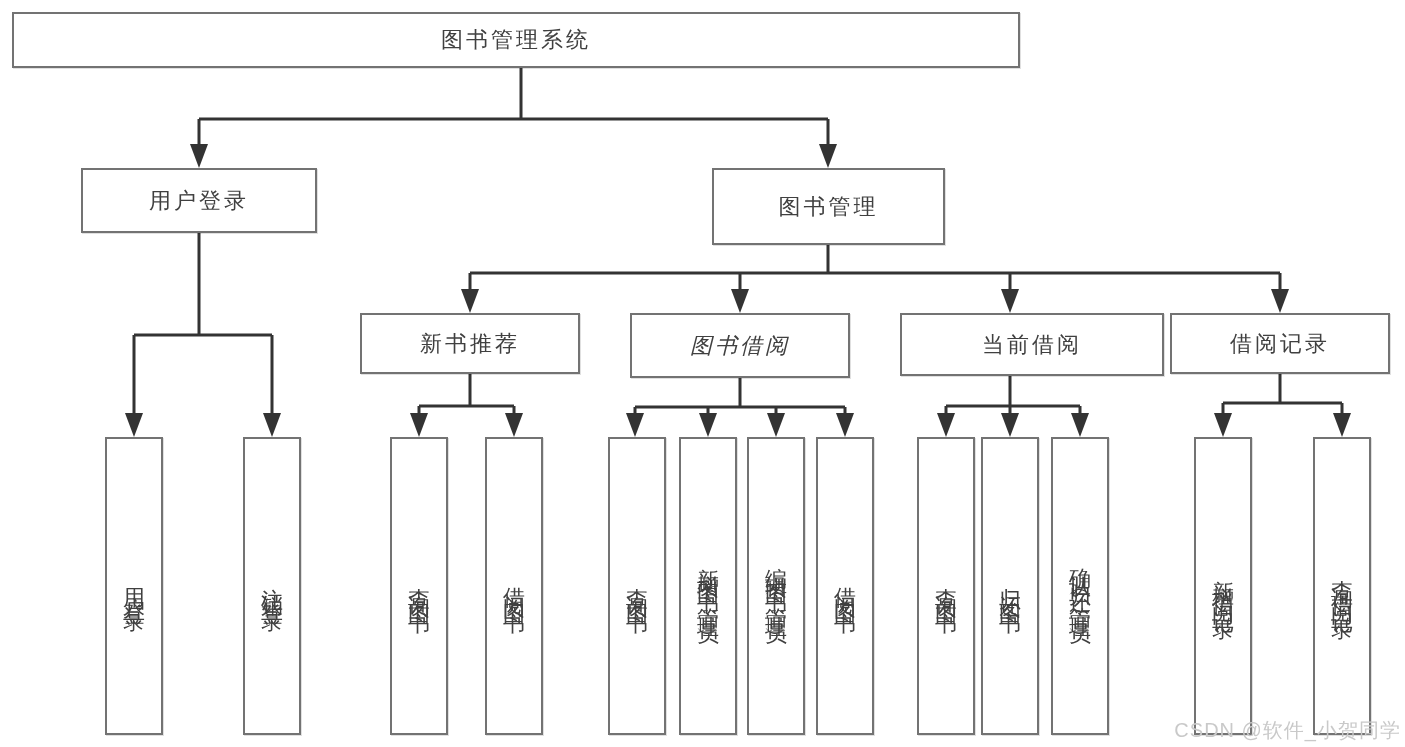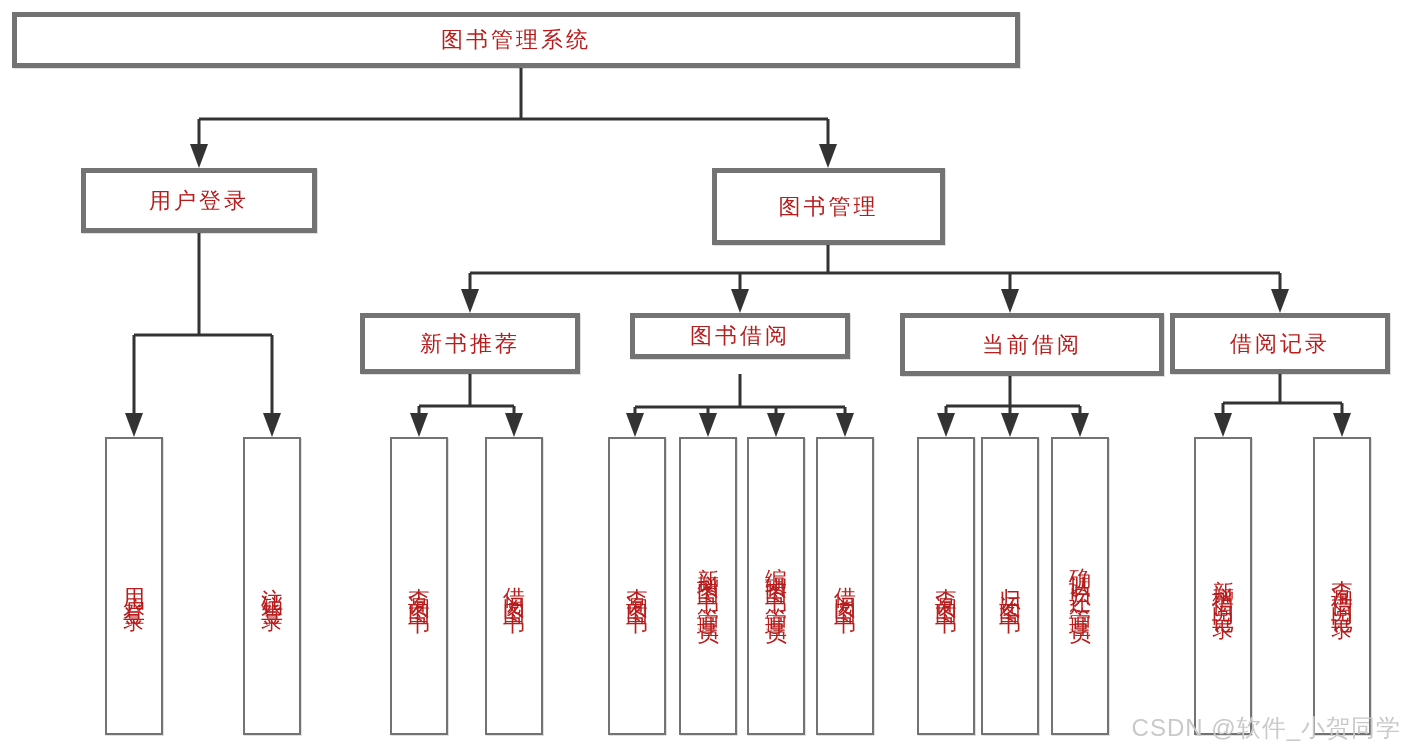--- a/index.html
+++ b/index.html
@@ -8,46 +8,46 @@
     width:1405px;height:747px;
     background:#ffffff;
     font-family:"Liberation Sans", sans-serif;
     color:#333333;
     overflow:hidden;
   }
   .connector-layer{position:absolute;left:0;top:0;width:1405px;height:747px;}
   .box{
     position:absolute;
     background:#ffffff;
-    border:5px solid #737373;
+    border:2px solid #737373;
     box-sizing:border-box;
     display:flex;align-items:center;justify-content:center;
     font-size:22px;
     letter-spacing:3px;
-    color:#b91c1c;
+    color:#404040;
     box-shadow:1px 1px 0 rgba(0,0,0,0.12);
     z-index:2;
   }
   .leaf{
     border-width:2px;
     letter-spacing:0;
   }
   .leaf span{
     writing-mode:vertical-rl;
     -webkit-writing-mode:vertical-rl;
     text-orientation:mixed;
     letter-spacing:8px;
     font-size:22px;
     line-height:1;
     white-space:nowrap;
   }
   .watermark{
     position:absolute;
     right:4px;bottom:3px;
-    font-size:24px;
+    font-size:20px;
     color:#c9c9c9;
     letter-spacing:1px;
     z-index:5;
     white-space:nowrap;
   }
 </style>
 </head>
 <body>
 
 <div class="canvas">
@@ -94,21 +94,21 @@
       <polygon points="1333,413 1351,413 1342,437"></polygon>
     </g>
   </svg>
 
   <div class="box" style="left:12px;top:12px;width:1008px;height:56px;">图书管理系统</div>
 
   <div class="box" style="left:81px;top:168px;width:236px;height:65px;">用户登录</div>
   <div class="box" style="left:712px;top:168px;width:233px;height:77px;">图书管理</div>
 
   <div class="box" style="left:360px;top:313px;width:220px;height:61px;text-align:center;">新书推荐</div>
-  <div class="box" style="left:630px;top:313px;width:220px;height:46px;">图书借阅</div>
+  <div class="box" style="left:630px;top:313px;width:220px;height:65px;font-style:italic;">图书借阅</div>
   <div class="box" style="left:900px;top:313px;width:264px;height:63px;">当前借阅</div>
   <div class="box" style="left:1170px;top:313px;width:220px;height:61px;">借阅记录</div>
 
   <div class="box leaf" style="left:105px;top:437px;width:58px;height:298px;">
     <span>用户登录</span>
   </div>
   <div class="box leaf" style="left:243px;top:437px;width:58px;height:298px;">
     <span>注销登录</span>
   </div>
 

